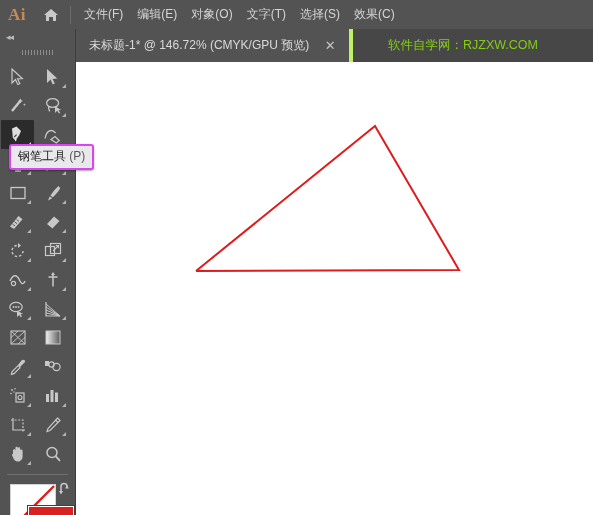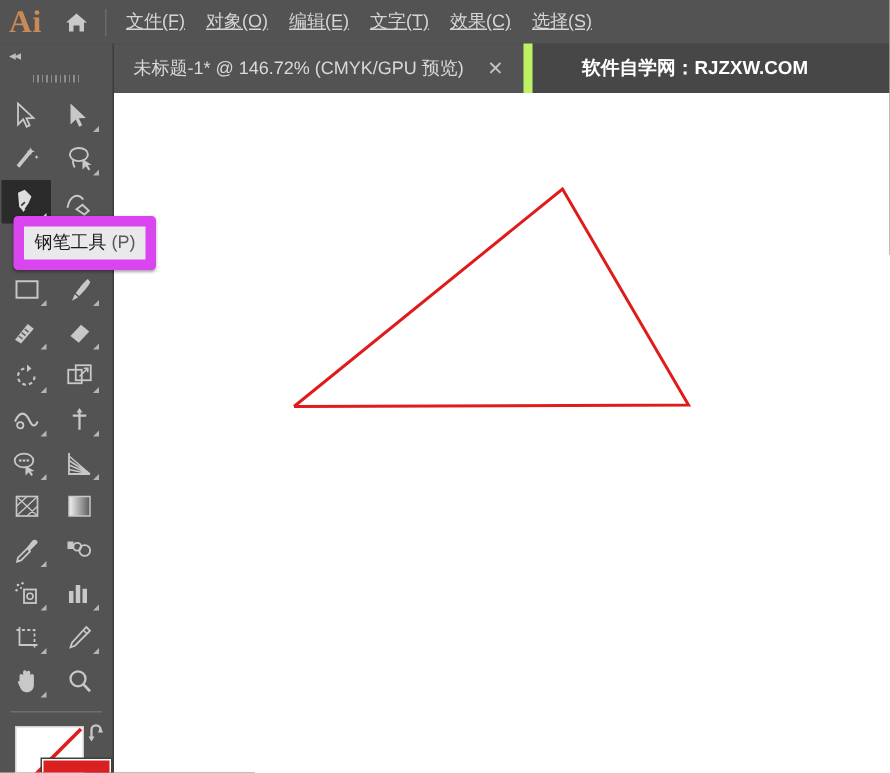--- a/index.html
+++ b/index.html
@@ -11,52 +11,52 @@
   }
   #app { position:relative; width:593px; height:515px; }
 
   
   .menubar {
     position:absolute; left:0; top:0; width:593px; height:29px;
     background:#535353; display:flex; align-items:center;
   }
   .ai-logo {
     width:34px; height:29px; display:flex; align-items:center; justify-content:center;
-    color:#c98a55; font-size:21px; font-weight:bold; letter-spacing:.5px;
+    color:#c98a55; font-size:17px; font-weight:bold; letter-spacing:.5px;
     font-family:"Liberation Serif", serif;
   }
   .home-btn {
     width:34px; height:29px; display:flex; align-items:center; justify-content:center;
   }
   .menu-sep { width:1px; height:18px; background:#6b6b6b; margin:0 6px 0 2px; }
   .menu-items { display:flex; align-items:center; height:29px; }
   .menu-item {
     color:#d5d5d5; font-size:12px; padding:11px 7px; height:29px;
-    display:flex; align-items:center; white-space:nowrap; cursor:default;text-decoration:underline;
+    display:flex; align-items:center; white-space:nowrap; cursor:default;
   }
 
   
   .tabbar {
     position:absolute; left:0; top:29px; width:593px; height:33px;
     background:#474747;
   }
   .doc-tab {
     position:absolute; left:76px; top:0; height:33px;
     background:#535353; display:flex; align-items:center;
-    padding:0 0 0 13px; border-right:6px solid #bef264;
+    padding:0 0 0 13px; border-right:4px solid #bef264;
   }
   .doc-tab-title { color:#d9d9d9; font-size:12px; white-space:nowrap; }
   .doc-tab-close {
     margin:0 12px 0 14px; color:#c4c4c4; font-size:13px; line-height:1;
     width:14px; height:14px; display:flex; align-items:center; justify-content:center;
   }
   .watermark {
     position:absolute; left:388px; top:0; height:33px;
     display:flex; align-items:center;
-    color:#ffffff; font-size:12.5px; font-weight:bold; white-space:nowrap;
+    color:#84cc16; font-size:12.5px; font-weight:normal; white-space:nowrap;
   }
 
   
   .toolbar {
     position:absolute; left:0; top:29px; width:76px; height:486px;
     background:#535353; border-right:1px solid #3d3d3d;
   }
   .tb-collapse {
     height:16px; display:flex; align-items:center; padding-left:6px;
     color:#bdbdbd; font-size:9px; letter-spacing:-1px;
@@ -78,21 +78,21 @@
   .tool svg { display:block; }
   .tool .corner {
     position:absolute; right:3px; bottom:3px;
     width:0; height:0; border-left:4px solid transparent; border-bottom:4px solid #b5b5b5;
   }
   .tool.active .corner { border-bottom-color:#e0e0e0; }
 
   
   .tooltip {
     position:absolute; left:9px; top:144px; z-index:40;
-    background:#e9e9ec; border:7px solid #d946ef; border-radius:3px;
+    background:#e9e9ec; border:2px solid #d946ef; border-radius:3px;
     padding:2px 7px 3px 7px; font-size:12px; color:#1d1d1d; white-space:nowrap;
     box-shadow:0 1px 2px rgba(0,0,0,.35);
   }
   .tooltip .sc { color:#5a5a5a; }
 
   
   .tb-divider { height:1px; background:#6e6e6e; margin:6px 7px 0 7px; }
 
   
   .color-area { position:relative; height:76px; margin-top:6px; }
@@ -122,25 +122,25 @@
   <div class="menubar">
     <div class="ai-logo">Ai</div>
     <div class="home-btn">
       <svg width="18" height="16" viewBox="0 0 18 16" aria-hidden="true">
         <path d="M9 2 L16 8 L14 8 L14 14 L11 14 L11 10 L7 10 L7 14 L4 14 L4 8 L2 8 Z" fill="#c9c9c9"></path>
       </svg>
     </div>
     <div class="menu-sep"></div>
     <div class="menu-items">
       <div class="menu-item">文件(F)</div>
+      <div class="menu-item">编辑(E)</div>
       <div class="menu-item">对象(O)</div>
-      <div class="menu-item">编辑(E)</div>
       <div class="menu-item">文字(T)</div>
+      <div class="menu-item">选择(S)</div>
       <div class="menu-item">效果(C)</div>
-      <div class="menu-item">选择(S)</div>
     </div>
   </div>
 
   <div class="tabbar">
     <div class="doc-tab">
       <span class="doc-tab-title">未标题-1* @ 146.72% (CMYK/GPU 预览)</span>
       <span class="doc-tab-close">✕</span>
     </div>
     <div class="watermark">软件自学网：RJZXW.COM</div>
   </div>

